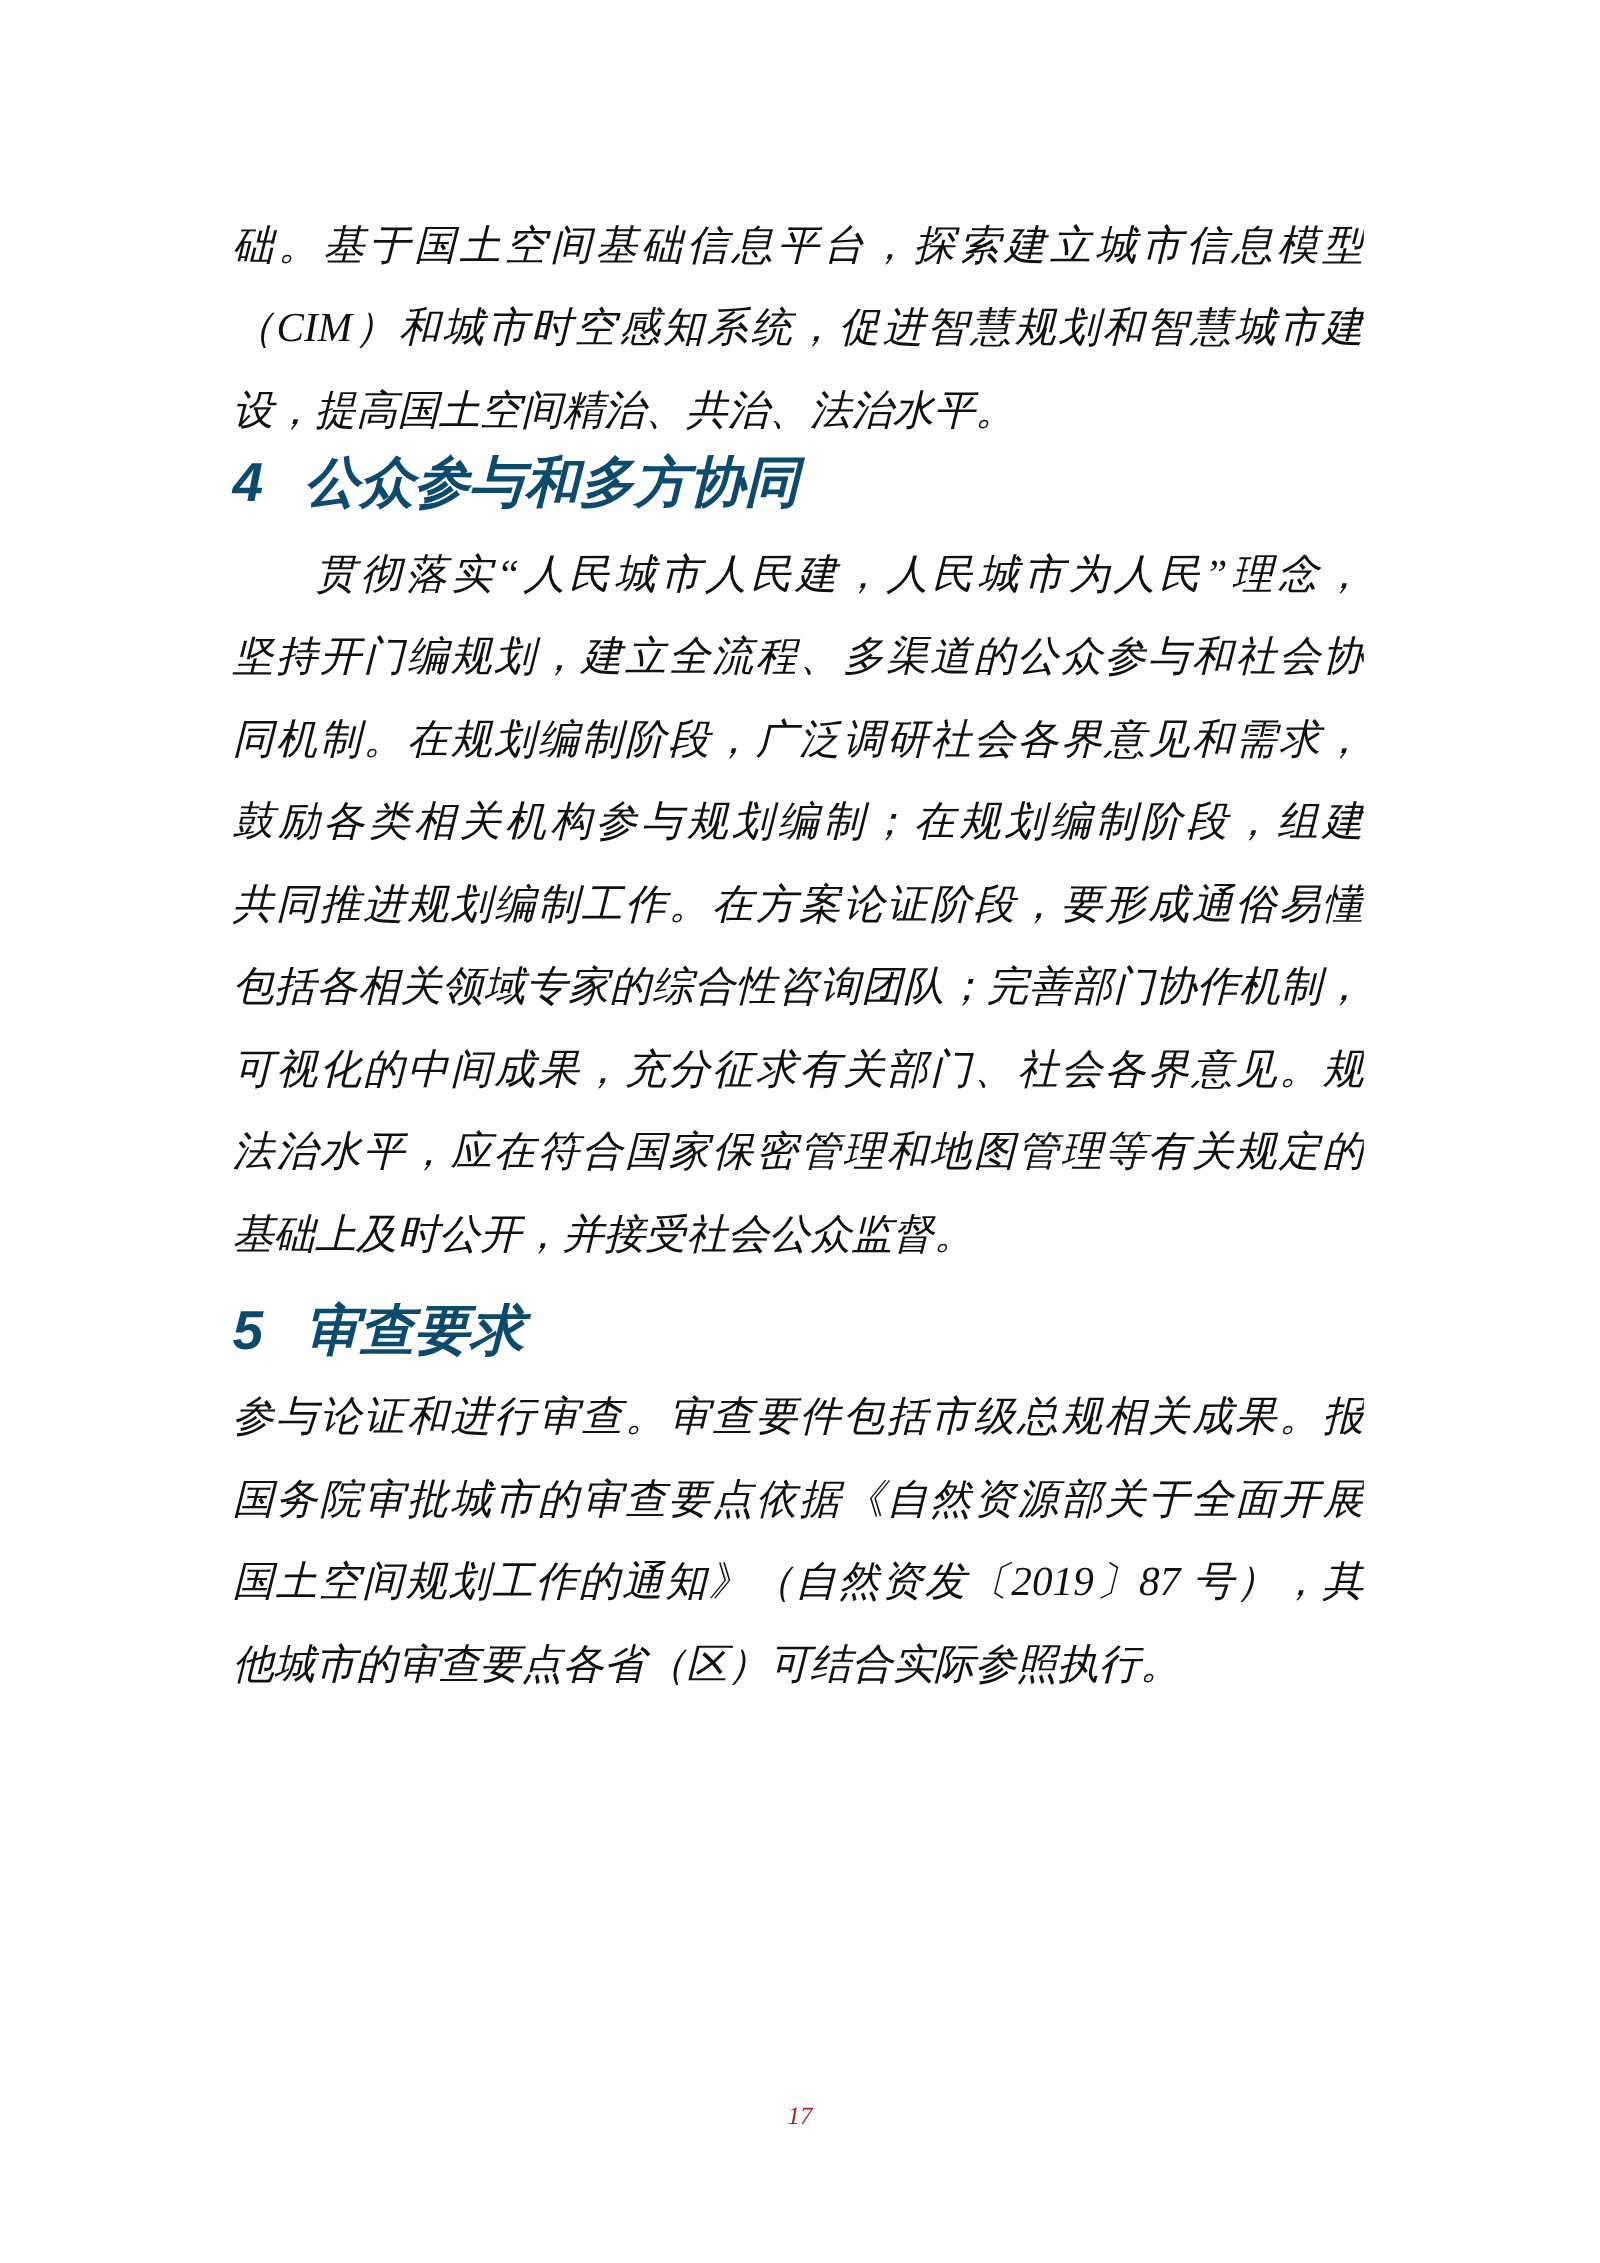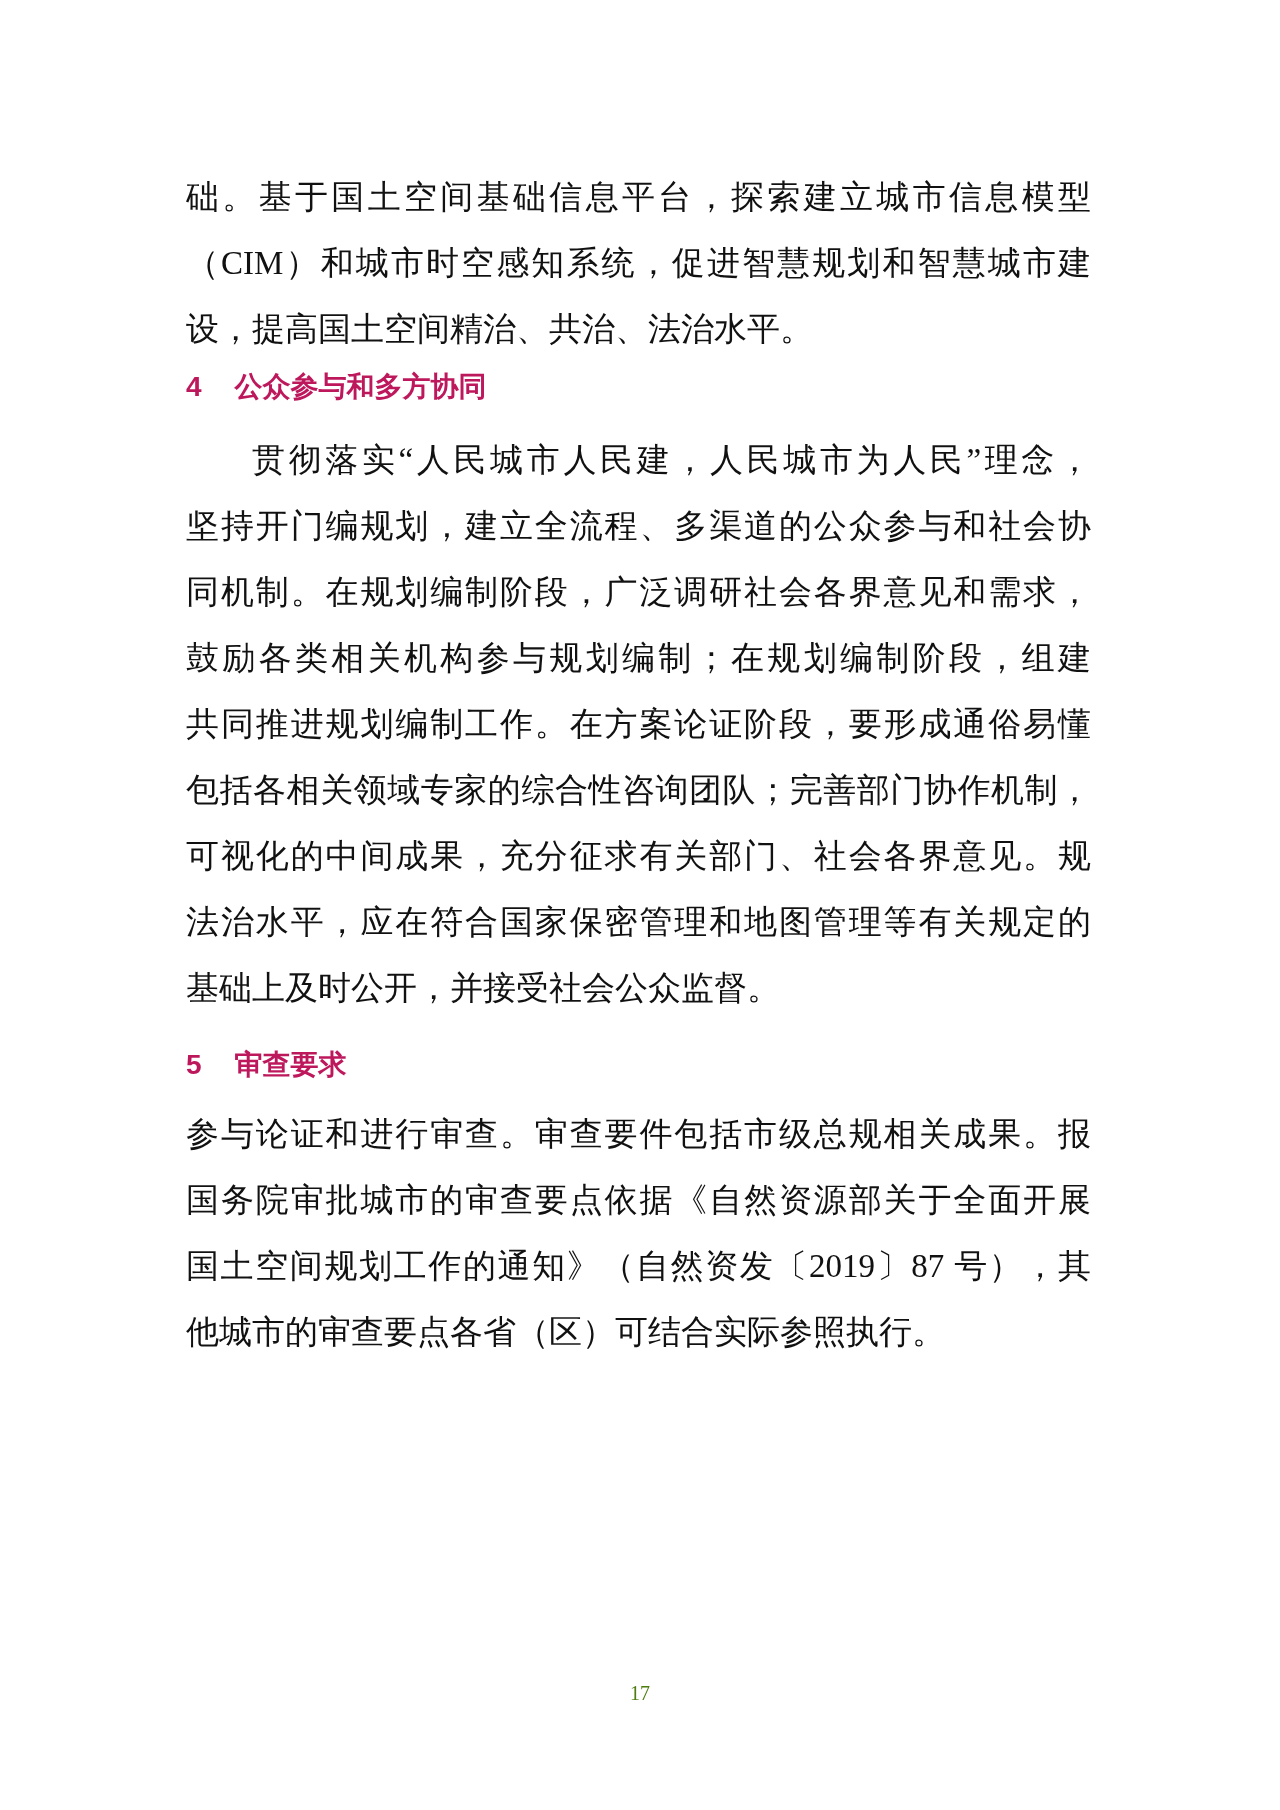--- a/index.html
+++ b/index.html
@@ -3,20 +3,21 @@
 <meta charset="utf-8">
 <style>
   html, body { margin: 0; padding: 0; background: #ffffff; }
   .page {
     position: relative;
     width: 1280px;
     height: 1810px;
     background: #ffffff;
     overflow: hidden;
     color: #111111;
+    font-style: italic;
   }
   .textblock {
     position: absolute;
     left: 186px;
     top: 164px;
     width: 905px;
   }
   .para {
     font-family: "Liberation Serif", "DejaVu Serif", serif;
     font-size: 33px;
@@ -31,44 +32,44 @@
   }
   .para .line.last {
     text-align-last: left;
   }
   .para .line.indent {
     text-indent: 2em;
   }
   .heading {
     font-family: "Liberation Sans", "DejaVu Sans", sans-serif;
     font-weight: 700;
-    font-size: 28px;
+    font-size: 44px;
     line-height: 48px;
     height: 48px;
-    color: #be185d;
+    color: #0c4a6e;
     white-space: nowrap;
   }
   .heading .hnum {
     display: inline-block;
     margin-right: 33px;
   }
   .h4 { margin-top: 1px; }
   .p2 { margin-top: 16px; }
   .h5 { margin-top: 20px; }
   .p3 { margin-top: 12px; }
   .footer {
     position: absolute;
     top: 1680px;
     left: 0;
     width: 1280px;
     text-align: center;
     font-family: "Liberation Serif", "DejaVu Serif", serif;
     font-size: 20px;
     line-height: 26px;
-    color: #4d7c0f;
+    color: #b91c1c;
   }
 </style>
 </head>
 <body>
 
 <div class="page">
   <div class="textblock">
 
     <div class="para p1">
         <div class="line">础。基于国土空间基础信息平台，探索建立城市信息模型</div>

